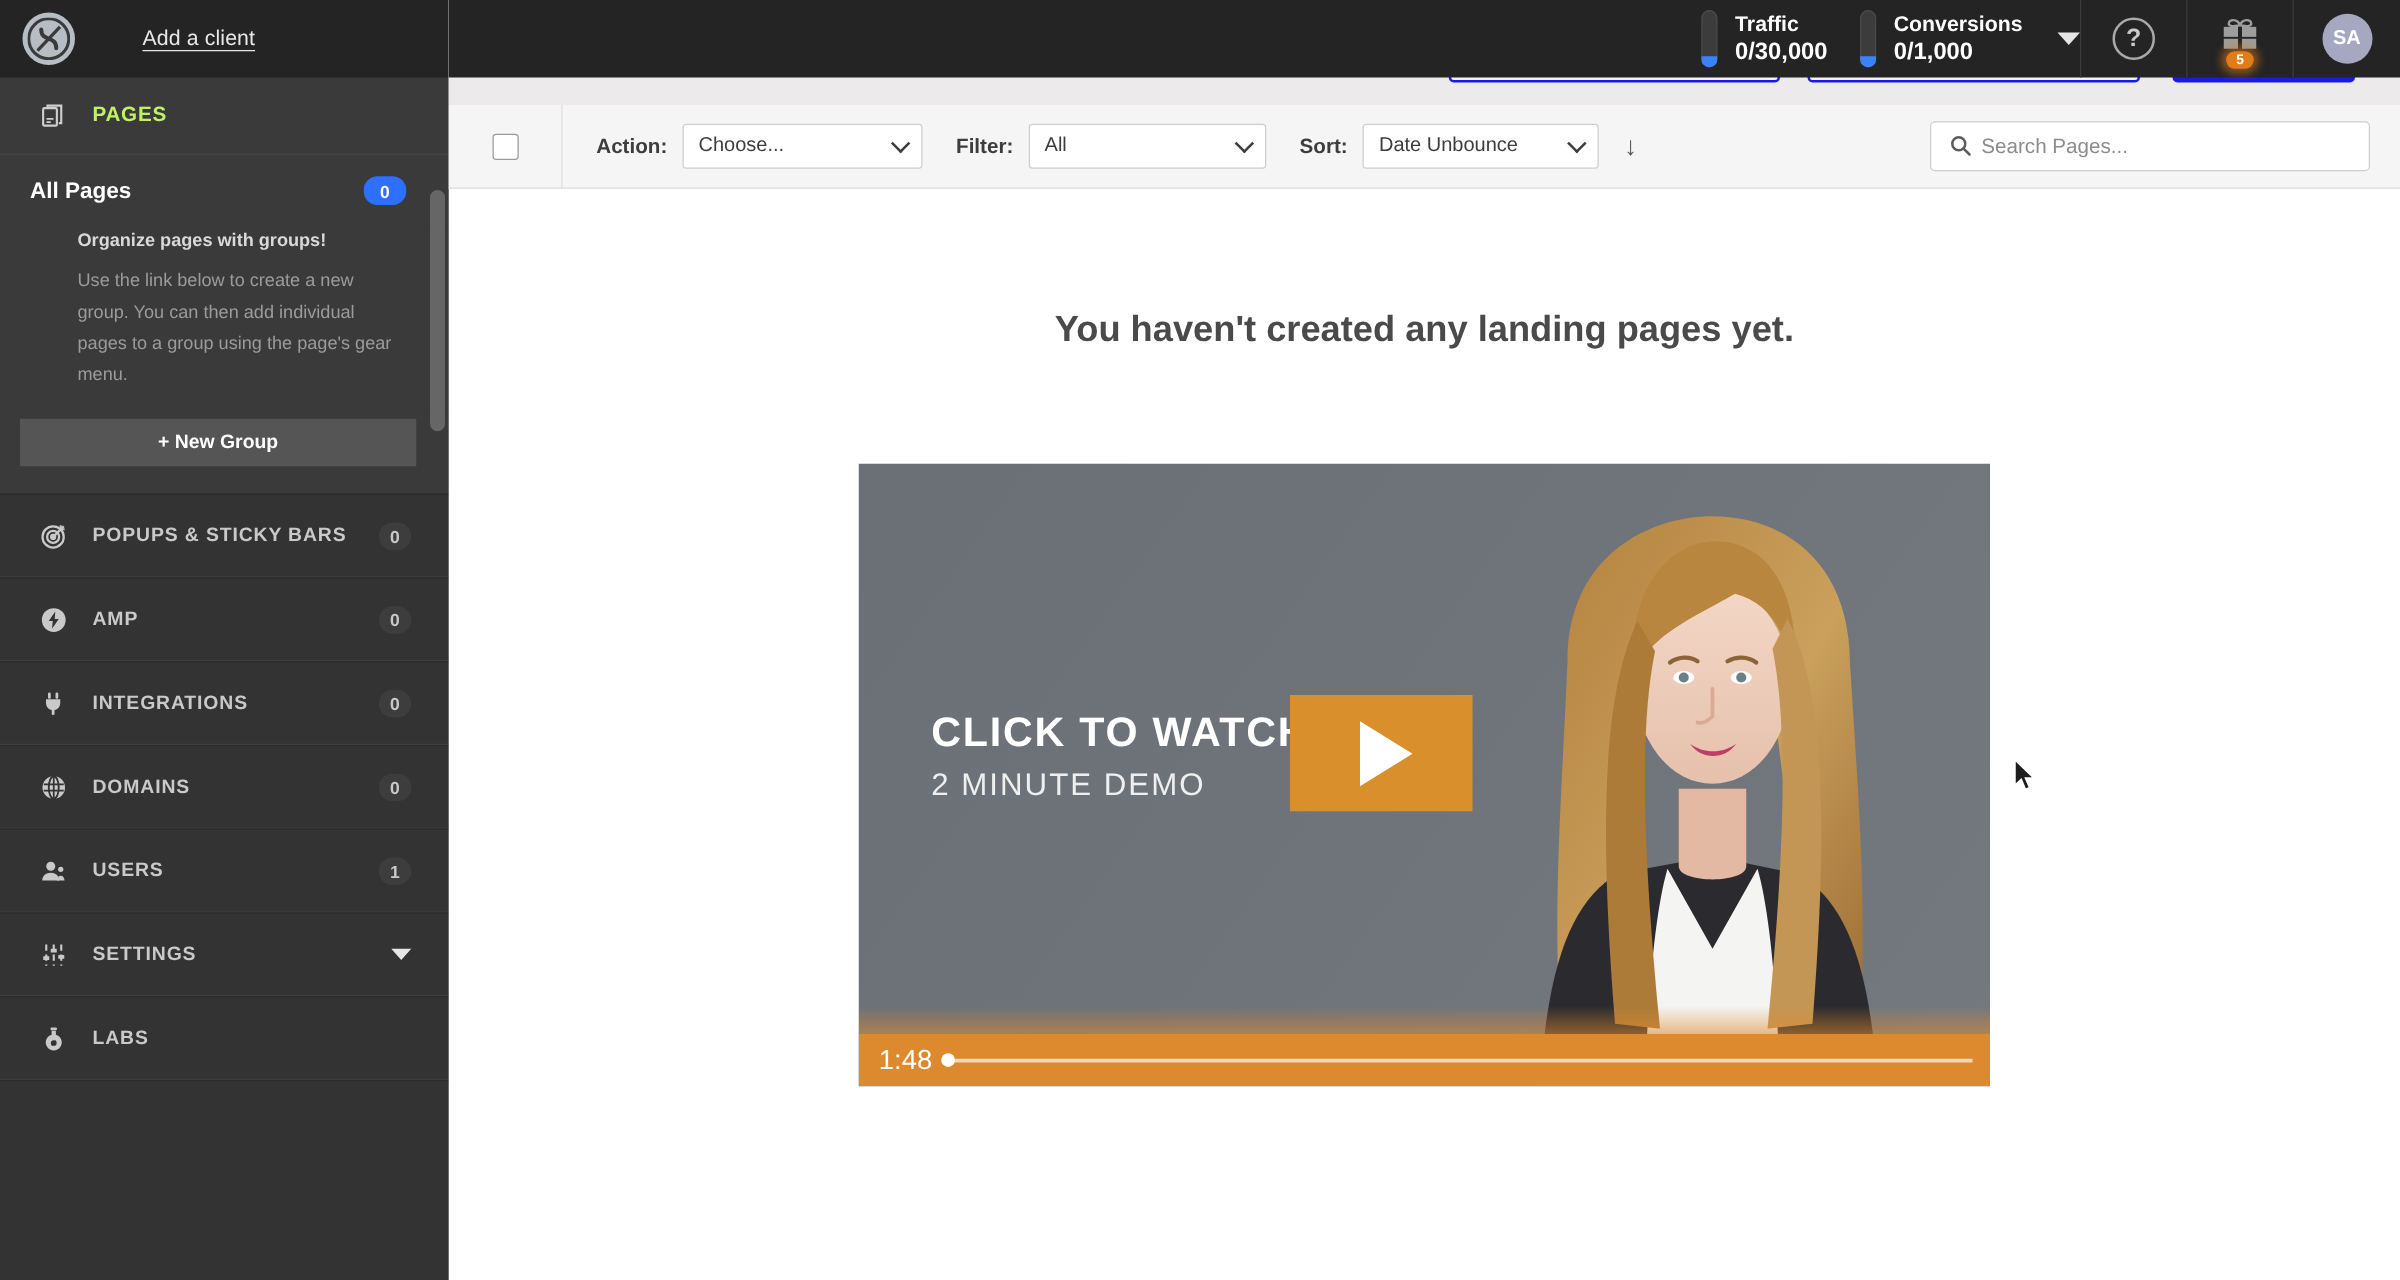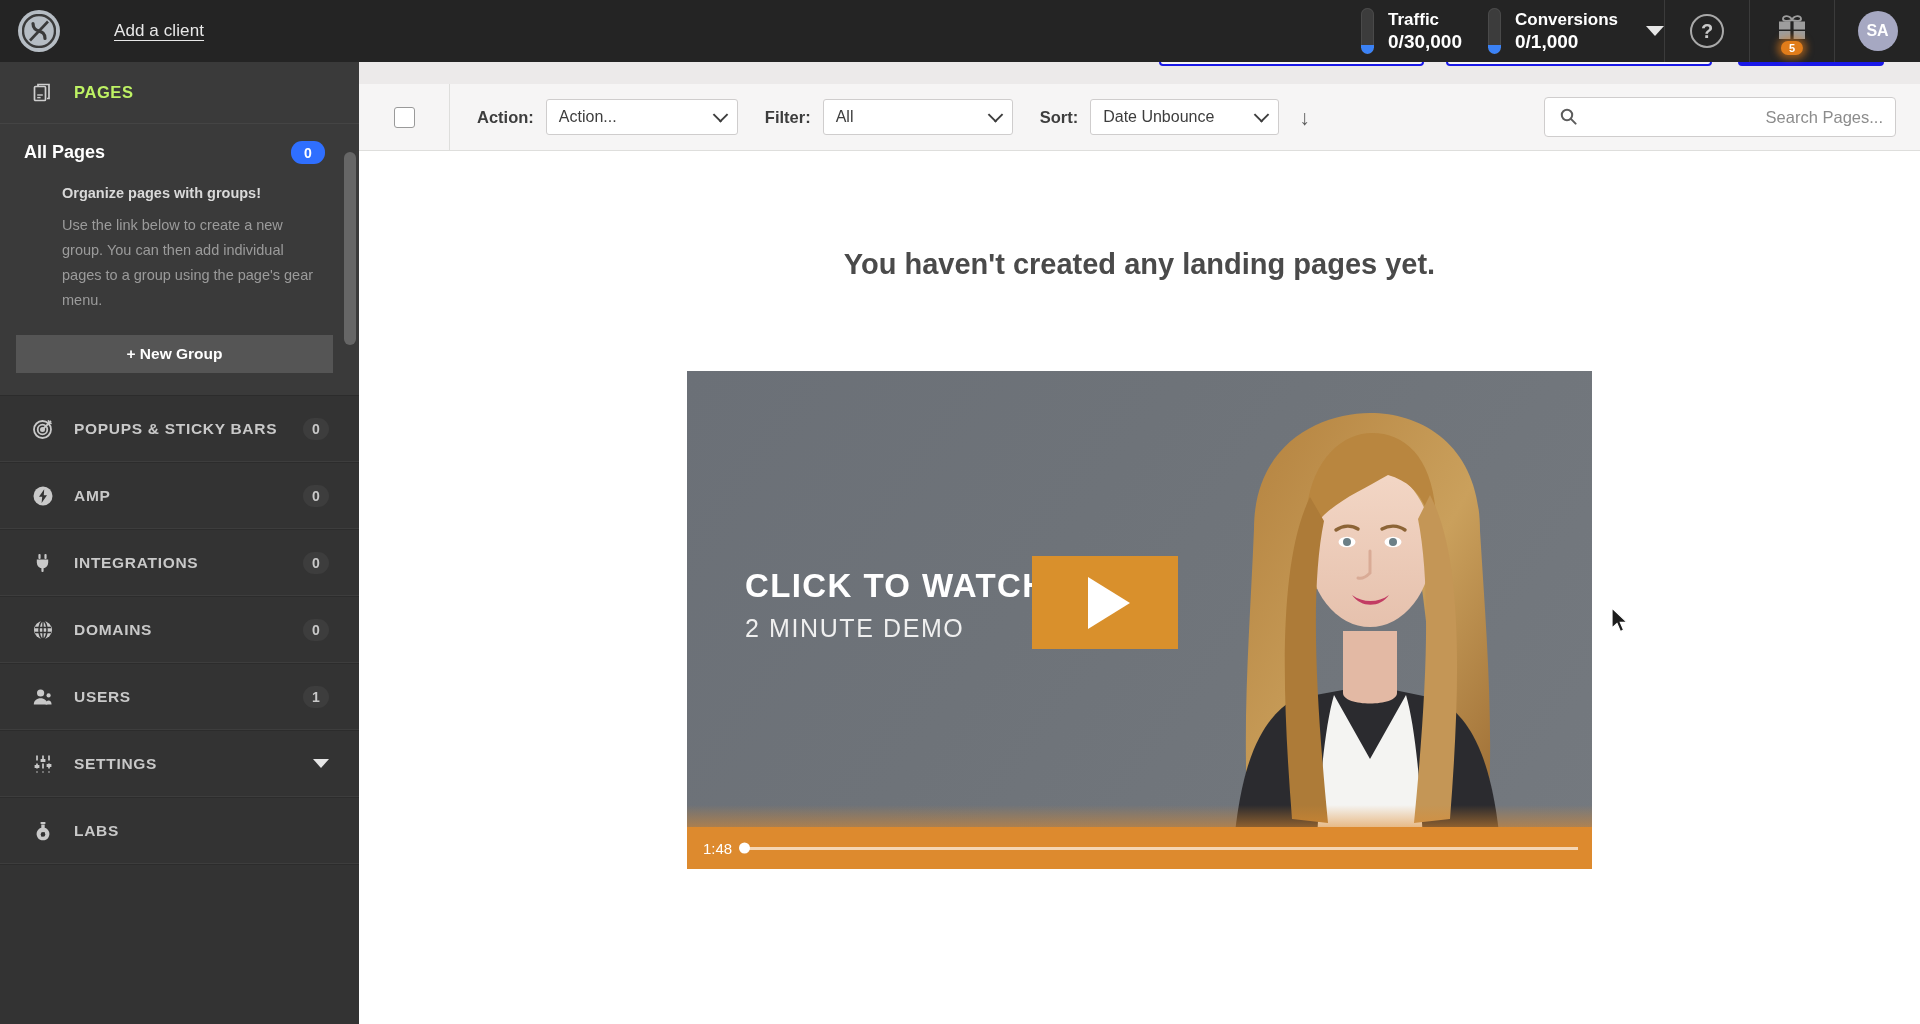--- a/index.html
+++ b/index.html
@@ -152,22 +152,22 @@
   .sel-sort   { width: 189px; }
   .sort-dir {
     margin-left: 20px; color: #5a5a5a; font-size: 21px; cursor: pointer;
     line-height: 1;
   }
   .search-wrap {
     margin-left: auto; position: relative; width: 352px; height: 40px;
   }
   .search-input {
     width: 100%; height: 40px; border: 1px solid #cfcdcd; border-radius: 4px;
-    background: #fff; padding: 0 12px 0 28px; font-size: 16.5px;
-    font-family: inherit; color: #3d3d3d; outline: none; text-align: right;
+    background: #fff; padding: 0 12px 0 40px; font-size: 16.5px;
+    font-family: inherit; color: #3d3d3d; outline: none;
   }
   .search-input::placeholder { color: #8c8c8c; }
   .search-icon {
     position: absolute; left: 16px; top: 11px; color: #5c5c5c;
   }
 
   .empty-title {
     text-align: center; font-size: 29px; color: #4a4a4a; font-weight: bold;
     margin-top: 97px;
   }
@@ -198,21 +198,21 @@
   }
   .v-play .tri {
     width: 0; height: 0; border-top: 26px solid transparent;
     border-bottom: 26px solid transparent; border-left: 42px solid #ffffff;
     margin-left: 8px;
   }
   .v-controls {
     position: absolute; left: 0; right: 0; bottom: 0; height: 42px;
     background: #dd8a2e; display: flex; align-items: center; padding: 0 10px 0 10px;
   }
-  .v-time { color: #fff; font-size: 15px; margin: 0 10px 0 6px; }
+  .v-time { color: #fff; font-size: 22px; margin: 0 10px 0 6px; }
   .v-track {
     flex: 1; height: 3px; background: #f5d6b4; position: relative; margin-right: 4px;
   }
   .v-knob {
     position: absolute; left: -3px; top: 50%; transform: translateY(-50%);
     width: 11px; height: 11px; border-radius: 50%; background: #ffffff;
   }
   .v-sheen {
     position: absolute; left: 0; right: 0; bottom: 42px; height: 22px;
     background: linear-gradient(to bottom, rgba(221,138,46,0) 0%, rgba(221,138,46,.55) 100%);
@@ -424,21 +424,21 @@
     </div>
 
     <div class="toolbar">
       <div class="tb-check-cell">
         <span class="checkbox"></span>
       </div>
 
       <div class="tb-group">
         <span class="tb-label">Action:</span>
         <div class="select-box sel-action">
-          <span>Action...</span>
+          <span>Choose...</span>
           <span class="chev"></span>
         </div>
       </div>
 
       <div class="tb-group">
         <span class="tb-label">Filter:</span>
         <div class="select-box sel-filter">
           <span>All</span>
           <span class="chev"></span>
         </div>

